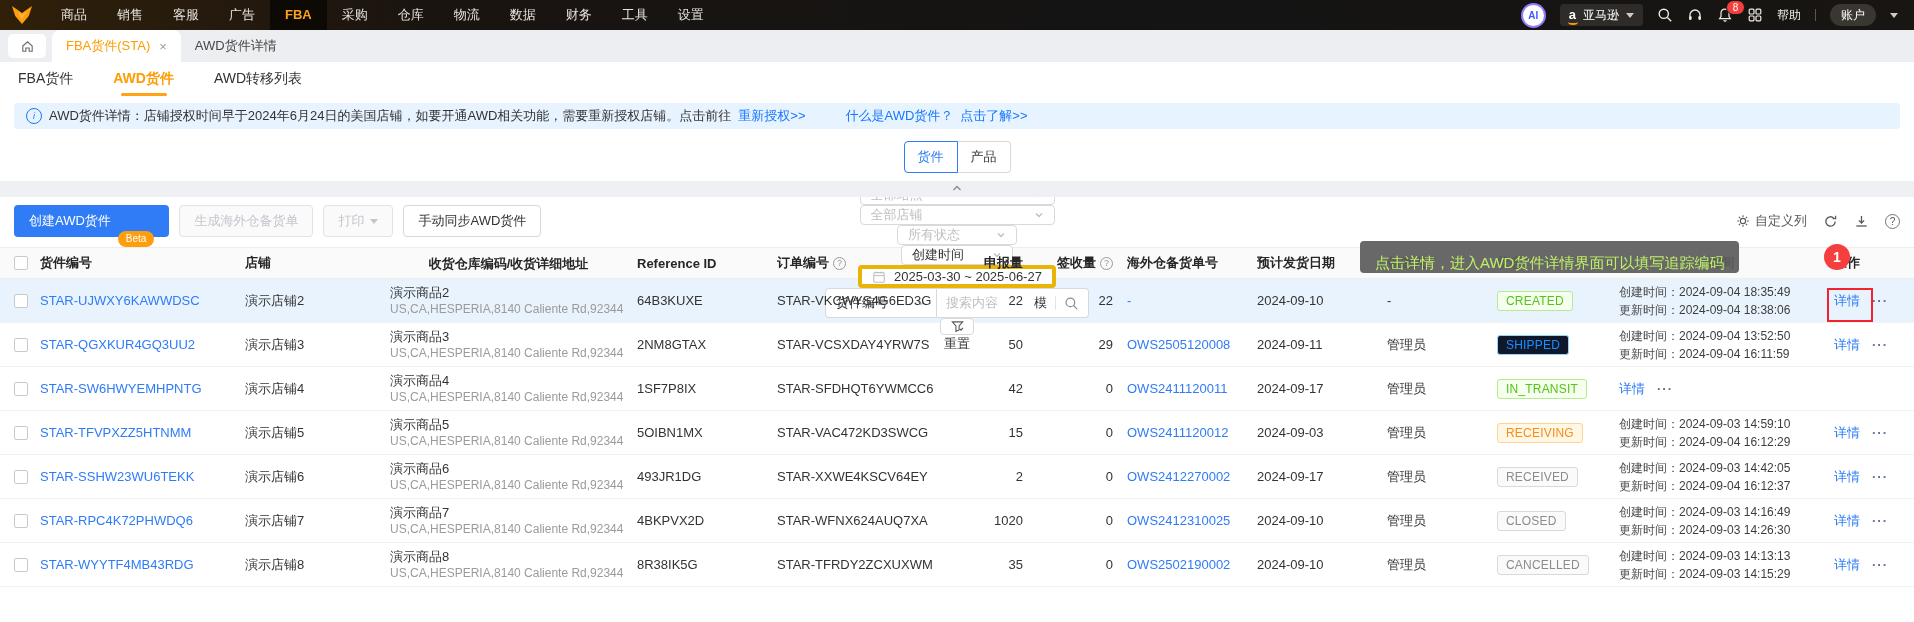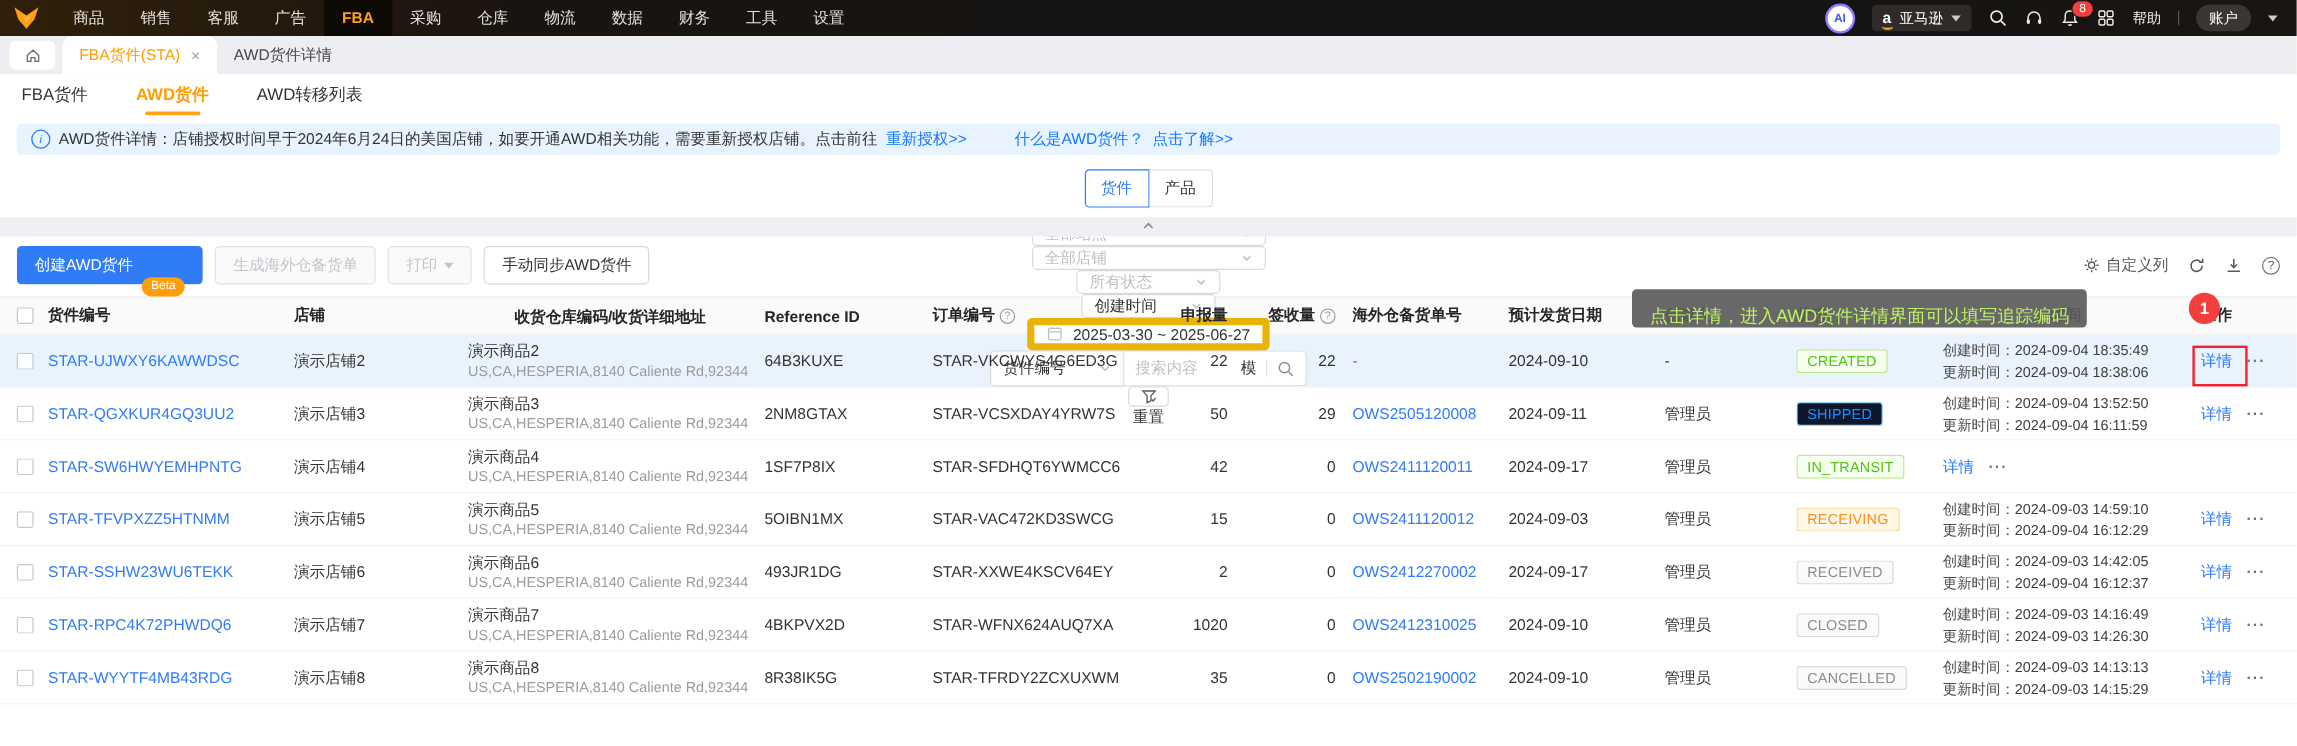--- a/index.html
+++ b/index.html
@@ -48,21 +48,21 @@
   .filterbar{display:flex;align-items:center;margin:12px 14px 0;height:32px;flex-direction:column;}
   .seg{display:flex;}
   .seg-btn{height:30px;border:1px solid #d9d9d9;background:#fff;padding:0 13px;font-size:13px;color:#333;display:flex;align-items:center;}
   .seg-btn:first-child{border-radius:4px 0 0 4px;}
   .seg-btn:last-child{border-radius:0 4px 4px 0;border-left:none;}
   .seg-btn.on{border:1px solid #2f7cf6;color:#2f7cf6;}
   .sel{height:30px;box-sizing:border-box;border:1px solid #d9d9d9;border-radius:4px;background:#fff;display:flex;align-items:center;justify-content:space-between;padding:0 10px;font-size:13px;}
   .sel .ph{color:#bfbfbf;}
   .sel .val{color:#333;}
   .chev{flex:none;display:flex;color:#bfbfbf;}
-  .daterange{height:30px;box-sizing:border-box;border:6px solid #eab308;border-radius:4px;background:#fff;display:flex;align-items:flex-start;gap:8px;padding:0 10px;font-size:13px;color:#333;}
+  .daterange{height:30px;box-sizing:border-box;border:4px solid #eab308;border-radius:4px;background:#fff;display:flex;align-items:center;gap:8px;padding:0 10px;font-size:13px;color:#333;}
   .cal{display:flex;color:#bfbfbf;}
   .sgroup{display:flex;}
   .sg-sel{width:112px;border-radius:4px 0 0 4px;}
   .sg-input{height:30px;box-sizing:border-box;border:1px solid #d9d9d9;border-left:none;border-radius:0 4px 4px 0;background:#fff;display:flex;align-items:center;padding:0 9px;width:152px;font-size:13px;gap:8px;}
   .sg-input .ph{color:#bfbfbf;flex:1;}
   .fuzzy{color:#333;}
   .vdiv{width:1px;height:14px;background:#e3e3e3;}
   .mag{display:flex;color:#8c8c8c;}
   .funnel-btn{width:34px;height:30px;box-sizing:border-box;border:1px solid #d9d9d9;border-radius:4px;background:#fff;display:flex;align-items:center;justify-content:center;color:#595959;}
   .reset{font-size:13px;color:#333;}

